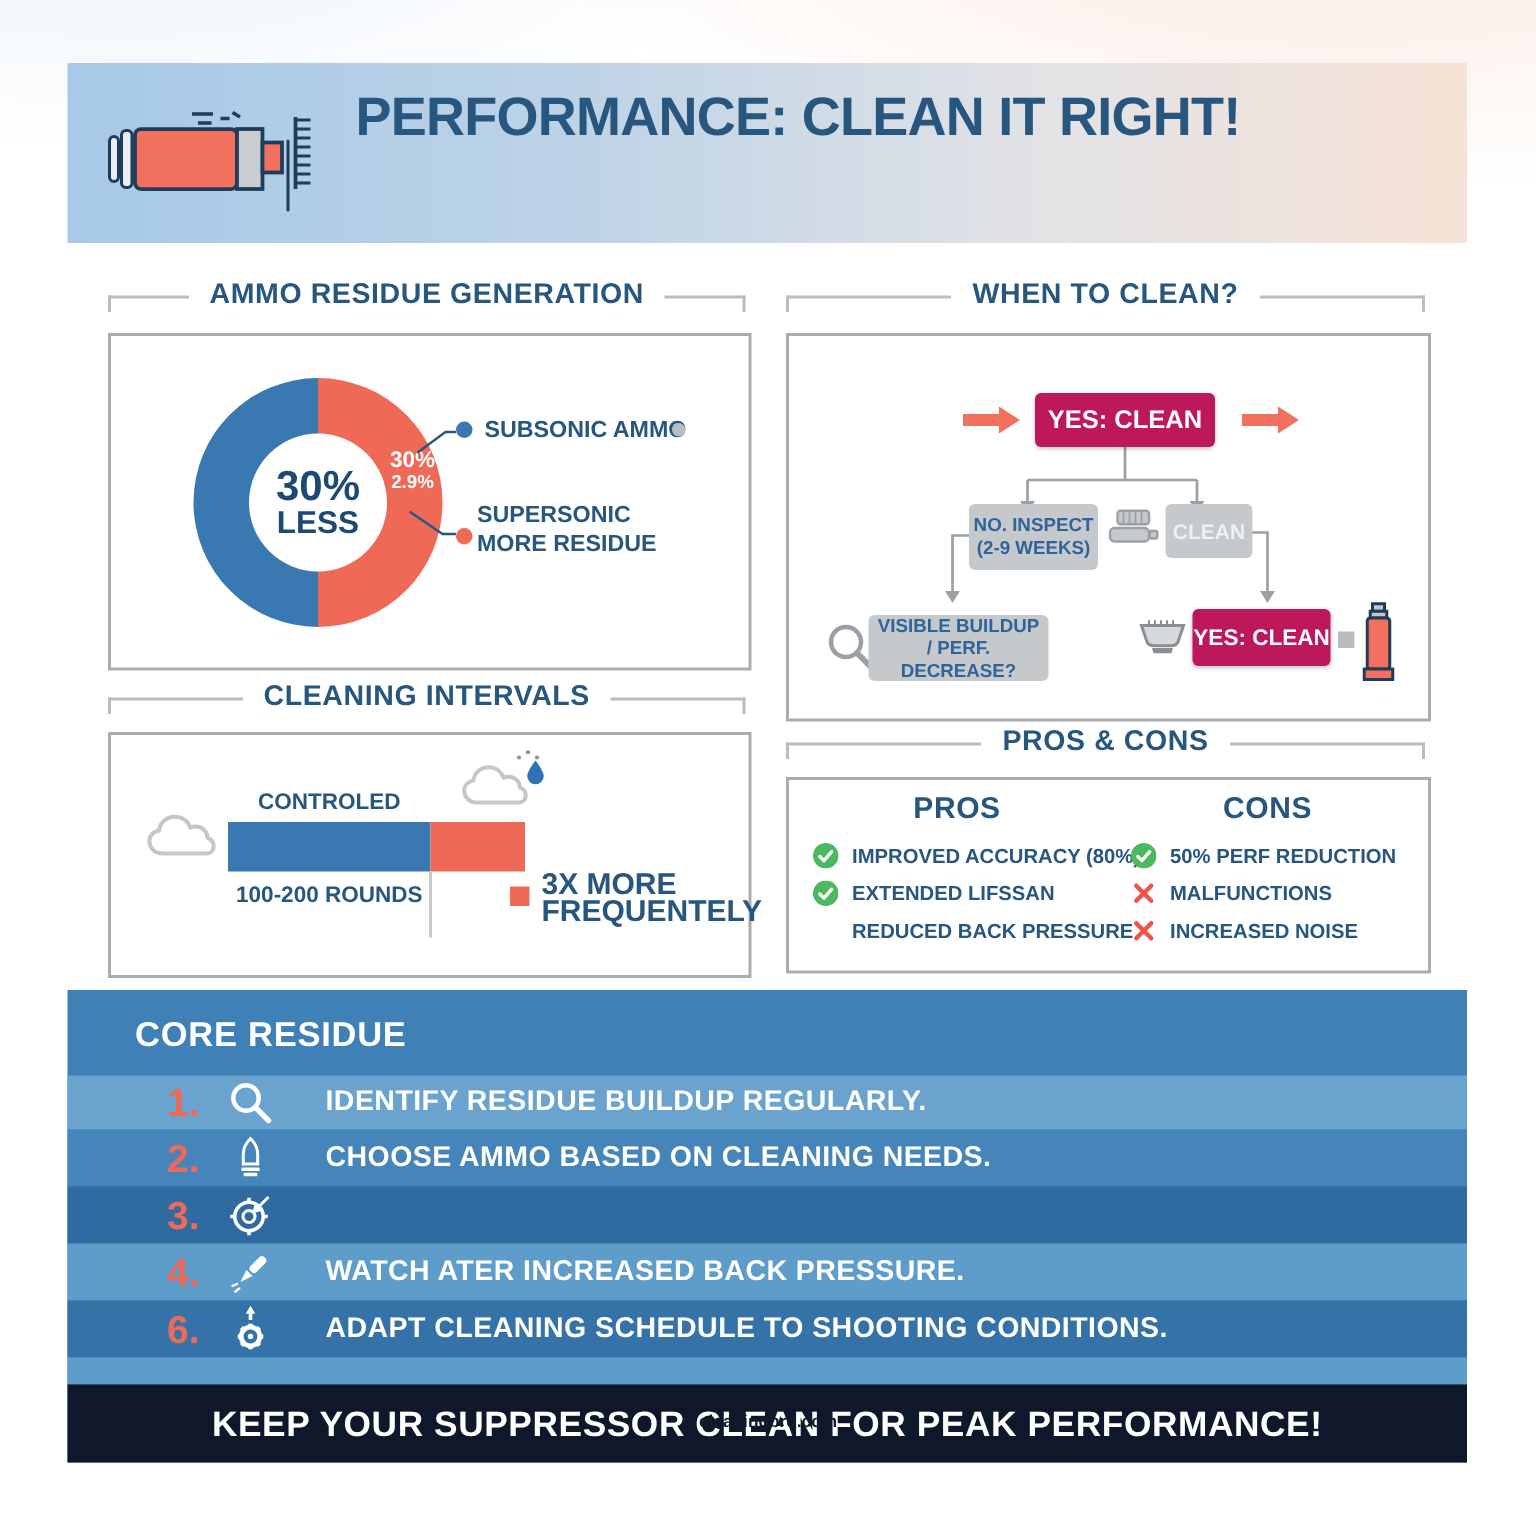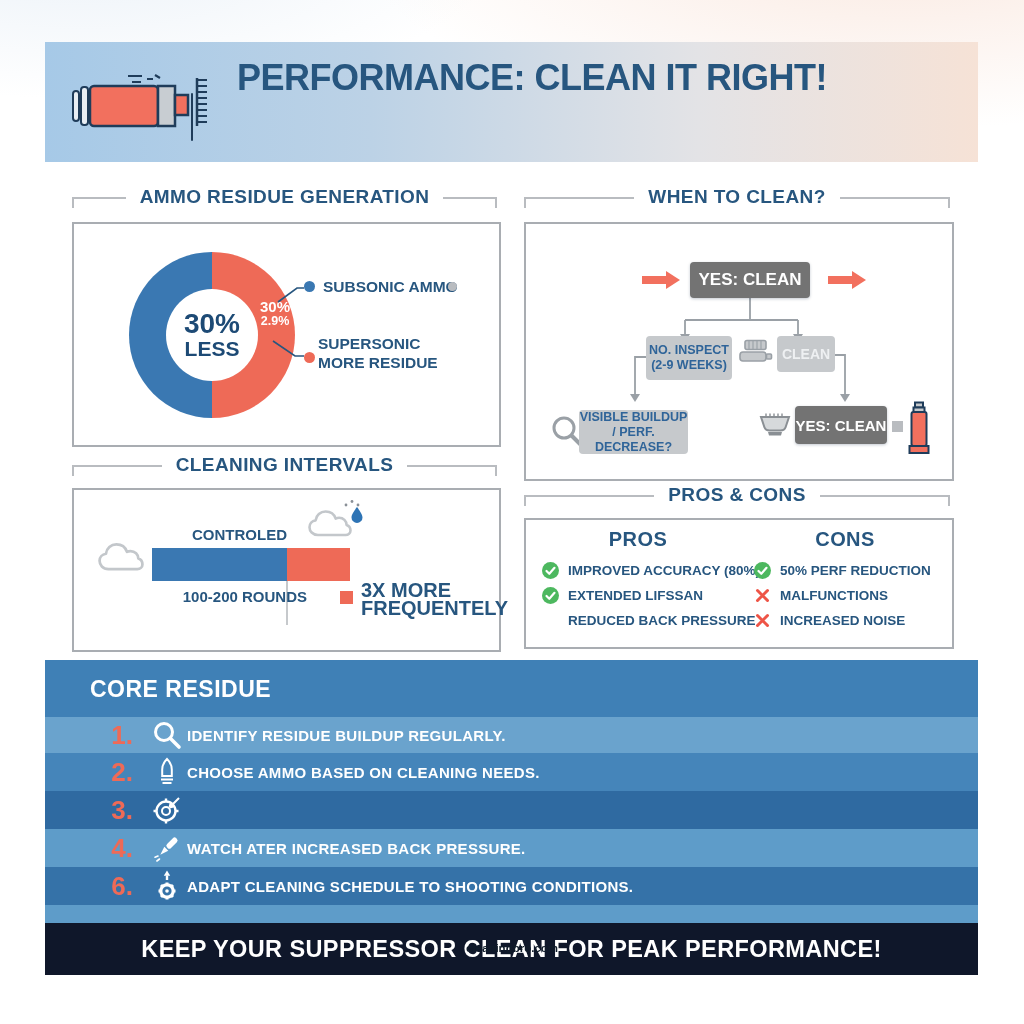--- a/index.html
+++ b/index.html
@@ -28,37 +28,37 @@
   .hole{left:37px;top:37px;width:92px;height:92px;border-radius:50%;background:#fff;
     display:flex;flex-direction:column;align-items:center;justify-content:center;color:#1d4a75;font-weight:800;}
   .hole .l1{font-size:28px;line-height:28px;}
   .hole .l2{font-size:21px;line-height:22px;}
   .slice-lbl{left:177px;top:75px;width:48px;text-align:center;color:#fff;font-weight:800;line-height:15px;}
   .slice-lbl .s1{font-size:15px;}
   .slice-lbl .s2{font-size:12.5px;}
   .dot{border-radius:50%;}
   .lg-txt{color:#27567f;font-weight:700;font-size:15.5px;line-height:19px;}
   
-  .navlbl{color:#27567f;font-weight:700;font-size:15px;text-align:right;}
+  .navlbl{color:#27567f;font-weight:700;font-size:15px;text-align:center;}
   
   .fc-box{border-radius:4px;display:flex;flex-direction:column;align-items:center;justify-content:center;
     text-align:center;font-weight:700;}
-  .fc-blue{background:#737373;color:#fff;box-shadow:0 1px 3px rgba(20,40,70,.25);}
+  .fc-blue{background:#be185d;color:#fff;box-shadow:0 1px 3px rgba(20,40,70,.25);}
   .fc-gray{background:#c6c9cc;color:#2f6499;}
   
   .pc-h{color:#27567f;font-weight:800;font-size:20px;text-align:center;letter-spacing:.4px;}
   .pc-row{display:flex;align-items:center;gap:9px;color:#27567f;font-weight:700;font-size:13.5px;white-space:nowrap;}
   .pc-ic{width:17px;height:17px;display:flex;align-items:center;justify-content:center;flex:0 0 17px;}
   
   .insights{left:45px;top:660px;width:933px;height:315px;background:#3f80b6;color:#fff;}
   .ins-title{left:45px;top:16px;font-weight:800;font-size:23px;letter-spacing:.5px;}
   .ins-row{left:0;width:933px;display:flex;align-items:center;padding-left:40px;box-sizing:border-box;}
   .ins-num{width:48px;text-align:right;color:#ee6a57;font-weight:800;font-size:26px;flex:0 0 48px;}
   .ins-ic{width:40px;margin-left:14px;display:flex;align-items:center;justify-content:center;flex:0 0 40px;}
-  .ins-txt{font-weight:700;font-size:15px;letter-spacing:.3px;}
+  .ins-txt{margin-left:30px;font-weight:700;font-size:19px;letter-spacing:.3px;}
   .r1{top:57px;height:36px;background:#6aa3cd;}
   .r2{top:93px;height:38px;background:#4585ba;}
   .r3{top:131px;height:38px;background:#2f6aa1;}
   .r4{top:169px;height:38px;background:#5e9cc9;}
   .r5{top:207px;height:38px;background:#3572a8;}
   .strip{left:0;top:245px;width:933px;height:18px;background:#5e9cc9;}
   .ins-footer{left:0;top:263px;width:933px;height:52px;background:#0f172a;display:flex;align-items:center;justify-content:center;}
   .ins-footer .ftxt{font-weight:800;font-size:23.5px;letter-spacing:.4px;}
   .wmark{left:421px;top:282px;font-weight:700;font-size:11.5px;color:#101c2a;z-index:5;}
 </style>
@@ -148,21 +148,21 @@
         <rect x="2" y="14" width="26" height="9" rx="3"></rect>
         <rect x="28.5" y="16" width="5" height="5" rx="1"></rect>
       </g>
     </svg>
     <div class="abs fc-box fc-gray" style="left:251px;top:112px;width:58px;height:36px;font-size:14px;color:#eef0f2">CLEAN</div>
 
     <svg class="abs" style="left:24px;top:190px" width="36" height="36">
       <circle cx="14" cy="14" r="10" stroke="#9aa0a6" stroke-width="3" fill="none"></circle>
       <path d="M21.5 21.5 L32 32" stroke="#9aa0a6" stroke-width="4" stroke-linecap="round"></path>
     </svg>
-    <div class="abs fc-box fc-gray" style="left:53px;top:186px;width:109px;height:44px;font-size:12.5px;line-height:15px">
+    <div class="abs fc-box fc-gray" style="left:53px;top:186px;width:120px;height:44px;font-size:12.5px;line-height:15px">
       <span>VISIBLE BUILDUP</span>
       <span>/ PERF. DECREASE?</span>
     </div>
 
     <svg class="abs" style="left:232px;top:186px" width="34" height="28" viewBox="0 0 34 28">
       <path d="M3 7 H31 L27.5 17.5 Q26.5 20.5 22.5 20.5 H11.5 Q7.5 20.5 6.5 17.5 Z" fill="#d6d9db" stroke="#8a8f94" stroke-width="2"></path>
       <path d="M8 3.5 v3.5 M12 3.5 v3.5 M16 3.5 v3.5 M20 3.5 v3.5 M24 3.5 v3.5" stroke="#8a8f94" stroke-width="1.4"></path>
       <path d="M10 22 H24 L23 25.5 H11 Z" fill="#8a8f94"></path>
     </svg>
     <div class="abs fc-box fc-blue" style="left:269px;top:182px;width:92px;height:38px;font-size:15px">YES: CLEAN</div>

